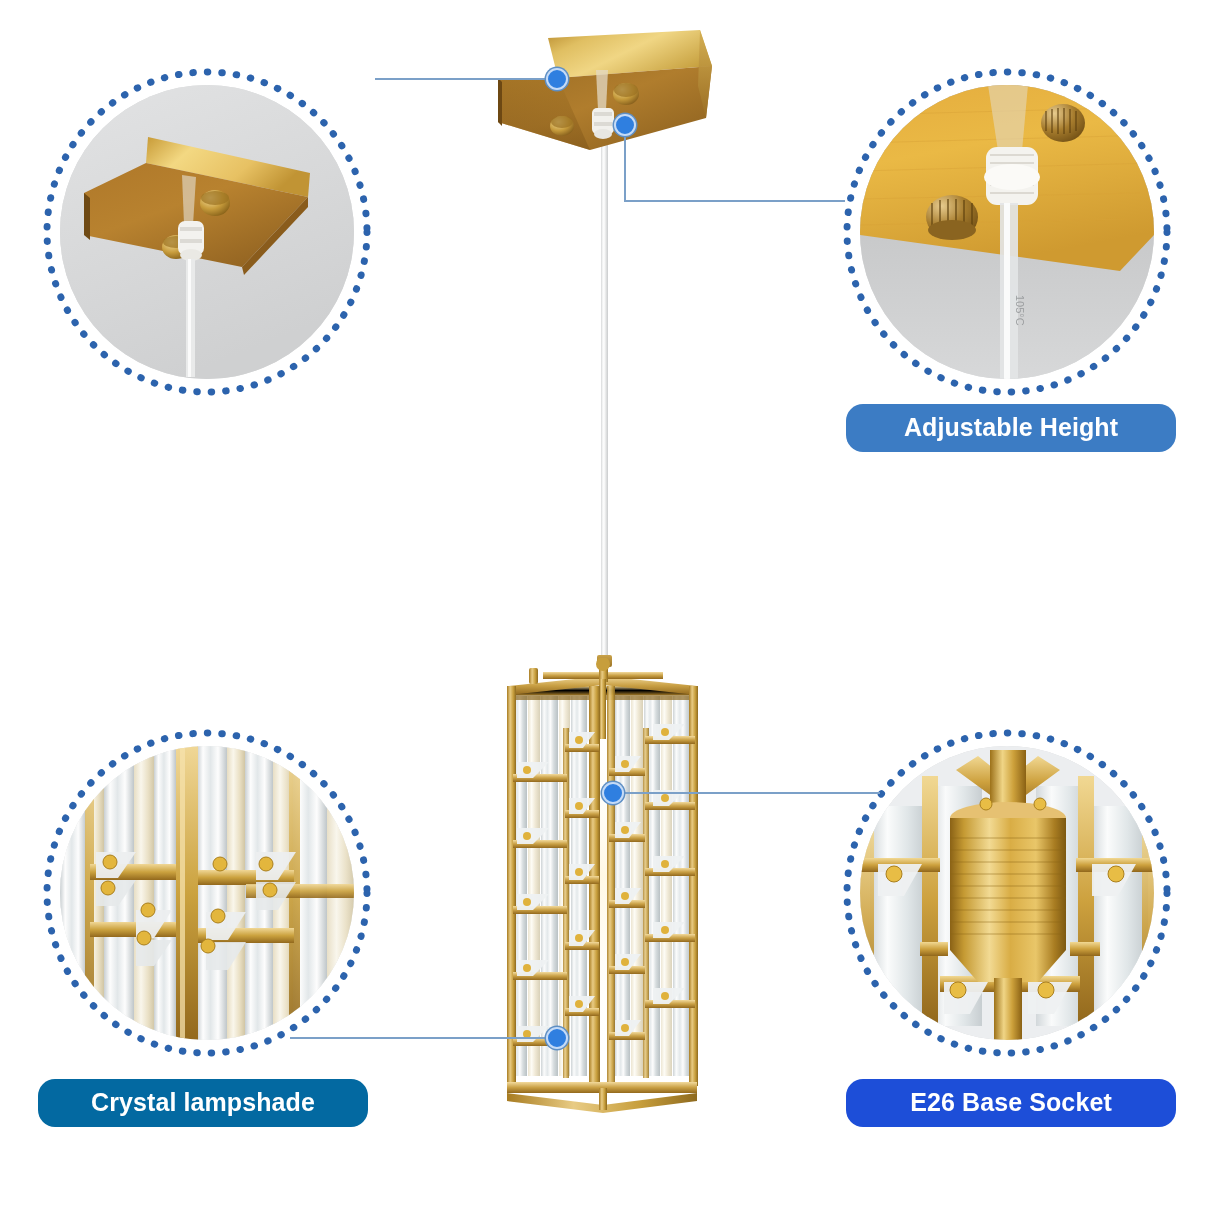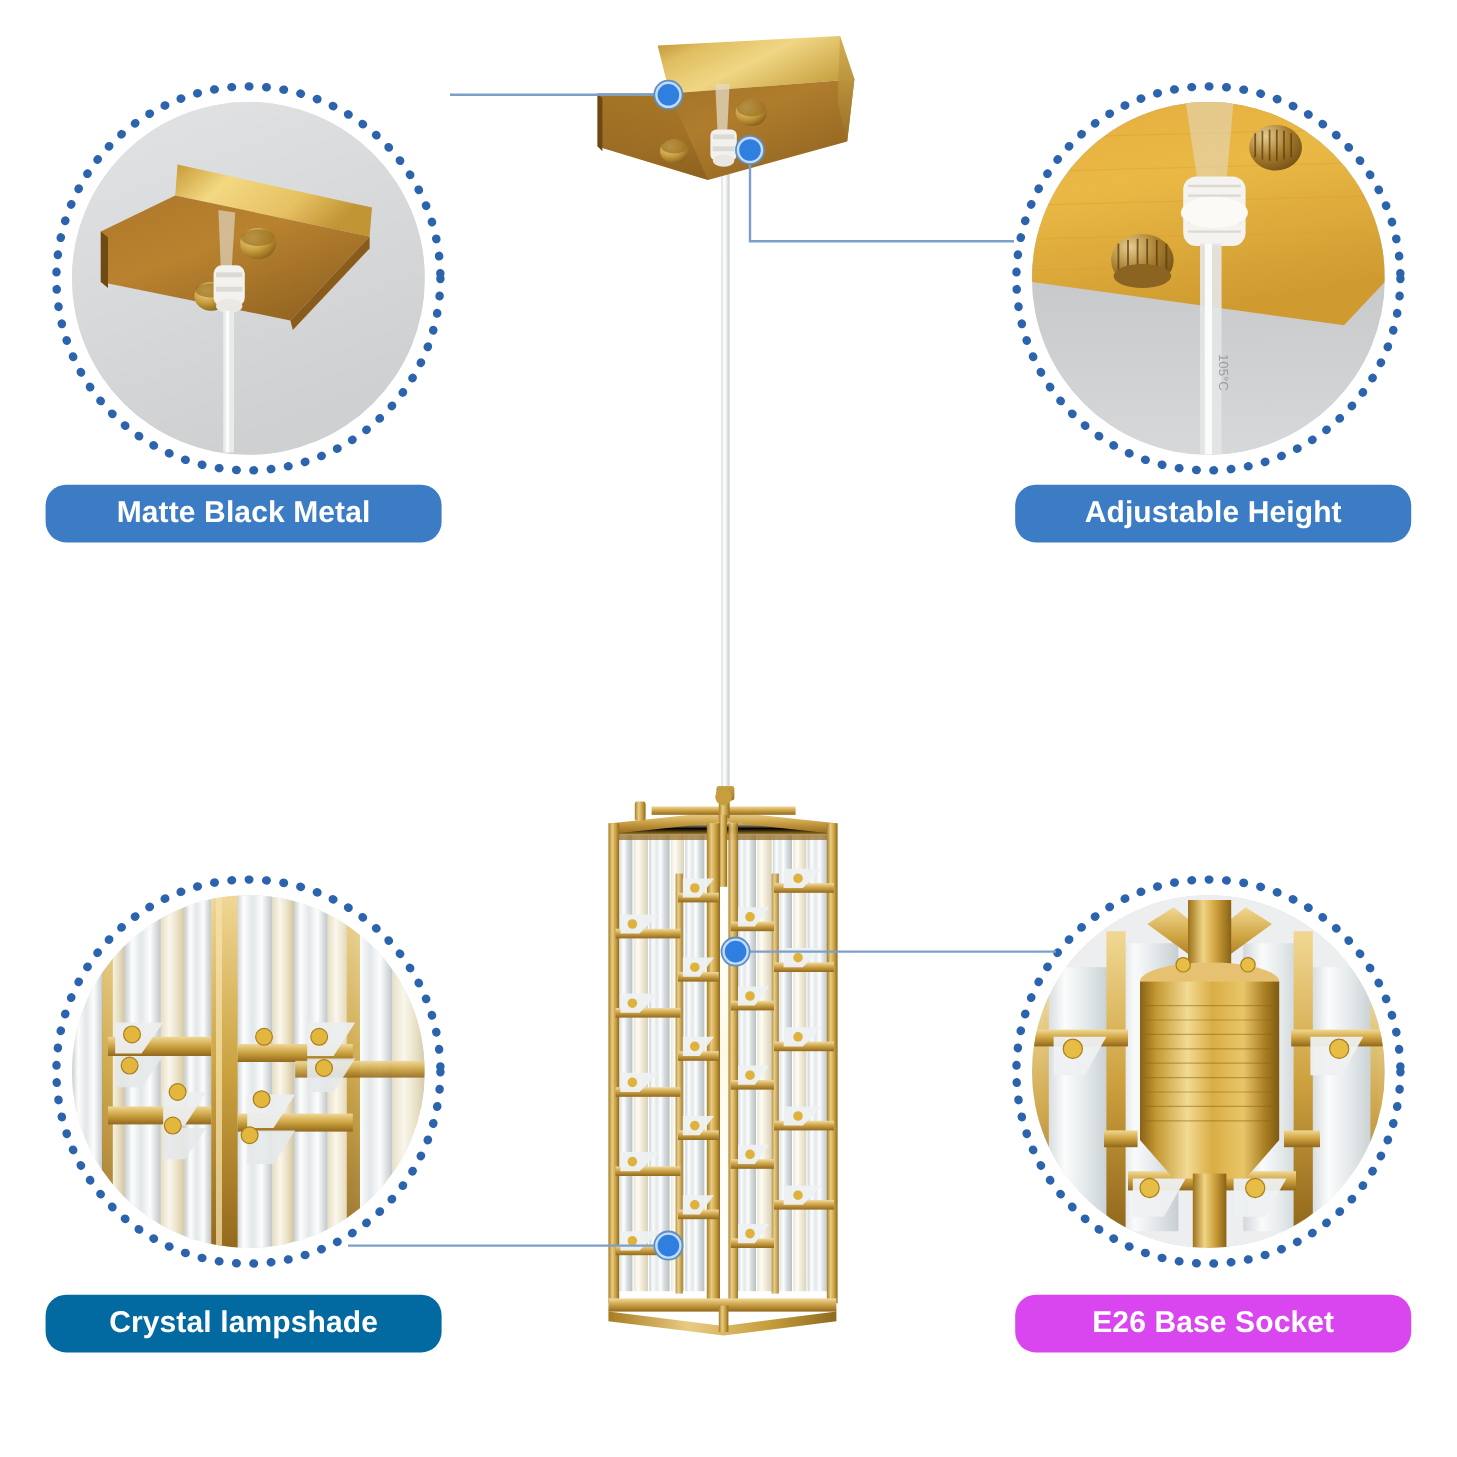--- a/index.html
+++ b/index.html
@@ -338,23 +338,20 @@
         <rect x="118" y="136" width="26" height="34" rx="7" fill="#f3f2ef"></rect>
         <rect x="120" y="142" width="22" height="4" fill="#dcdad5"></rect>
         <rect x="120" y="154" width="22" height="4" fill="#dcdad5"></rect>
         <ellipse cx="131" cy="170" rx="11" ry="6" fill="#eae9e4"></ellipse>
 
         <rect x="126" y="174" width="9" height="118" fill="#e9eaea"></rect>
         <rect x="128" y="174" width="3" height="118" fill="#fbfbfb"></rect>
       </svg>
     </div>
   </div>
-  <div class="pill" style="left:38px;top:404px;width:330px;height:48px;background:#3c7cc4;">
-    <span>Matte Black Metal</span>
-  </div>
 
   <div class="detail" style="left:839px;top:64px;width:336px;height:336px;">
     <svg class="ring" width="336" height="336" viewBox="0 0 336 336">
       <circle cx="168" cy="168" r="160" fill="none" stroke="#2c63ad" stroke-width="7" stroke-linecap="round" stroke-dasharray="0.5 14"></circle>
     </svg>
     <div class="photo" style="left:21px;top:21px;width:294px;height:294px;">
       <svg width="294" height="294" viewBox="0 0 294 294">
         <defs>
           <linearGradient id="g2plate" x1="0" y1="0" x2="0.3" y2="1">
             <stop offset="0" stop-color="#e5ad3e"></stop>
@@ -593,21 +590,21 @@
           <circle cx="34" cy="128" r="8"></circle>
             <circle cx="256" cy="128" r="8"></circle>
           <circle cx="98" cy="244" r="8"></circle>
             <circle cx="186" cy="244" r="8"></circle>
           <circle cx="126" cy="58" r="6"></circle>
             <circle cx="180" cy="58" r="6"></circle>
         </g>
       </svg>
     </div>
   </div>
-  <div class="pill" style="left:846px;top:1079px;width:330px;height:48px;background:#d946ef;">
+  <div class="pill" style="left:846px;top:1079px;width:330px;height:48px;background:#1d4ed8;">
     <span>E26 Base Socket</span>
   </div>
 
   <div class="marker" style="left:546px;top:68px;"></div>
   <div class="marker" style="left:614px;top:114px;"></div>
   <div class="marker" style="left:546px;top:1027px;"></div>
   <div class="marker" style="left:602px;top:782px;"></div>
 
 </div>
 

